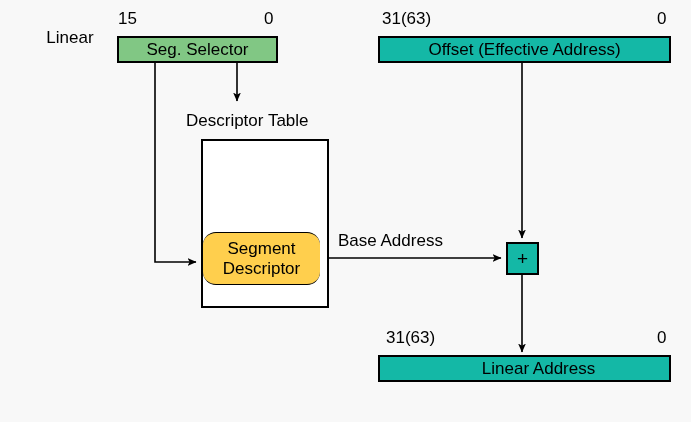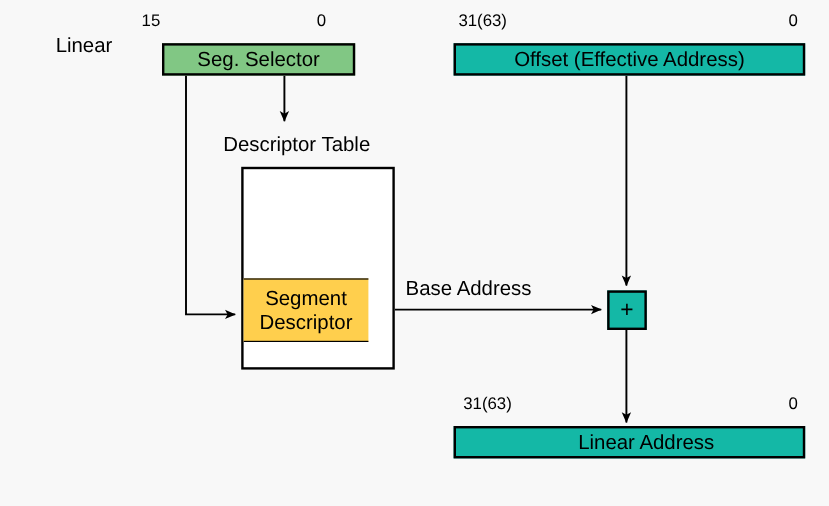--- a/index.html
+++ b/index.html
@@ -39,40 +39,39 @@
   }
   .lbl {
     position: absolute;
     font-size: 17px;
     color: #000;
     white-space: nowrap;
     text-align: right;
   }
   .bit {
     position: absolute;
-    font-size: 14px;
+    font-size: 17px;
     color: #000;
     white-space: nowrap;
   }
 
   
   #logical-address-label {
     left: 26px;
     top: 27px;
     line-height: 21px;
     text-align: center;
     width: 88px;
   }
   #seg-selector-box {
     left: 117px;
     top: 36px;
     width: 161px;
     height: 27px;
     background: #81c784;
-    margin-left: 18px;
   }
   #seg-selector-bit-high { left: 118px; top: 9px; }
   #seg-selector-bit-low  { left: 264px; top: 9px; }
 
   
   #offset-box {
     left: 378px;
     top: 36px;
     width: 293px;
     height: 27px;
@@ -90,32 +89,33 @@
     top: 139px;
     width: 128px;
     height: 169px;
     background: #ffffff;
     display: block;
   }
   #segment-descriptor-cell {
     position: absolute;
     left: 0;
     top: 91px;
-    width: 104px;
+    width: 117px;
     height: 53px;
     box-sizing: border-box;
     border-top: 1px solid #000;
     border-bottom: 1px solid #000;
     background: #ffcf4d;
     display: flex;
     flex-direction: column;
     align-items: center;
     justify-content: center;
     line-height: 20px;
     font-size: 17px;
+    border-radius: 13px;
   }
 
   
   #base-address-label {
     left: 338px;
     top: 231px;
   }
 
   
   #adder-box {

